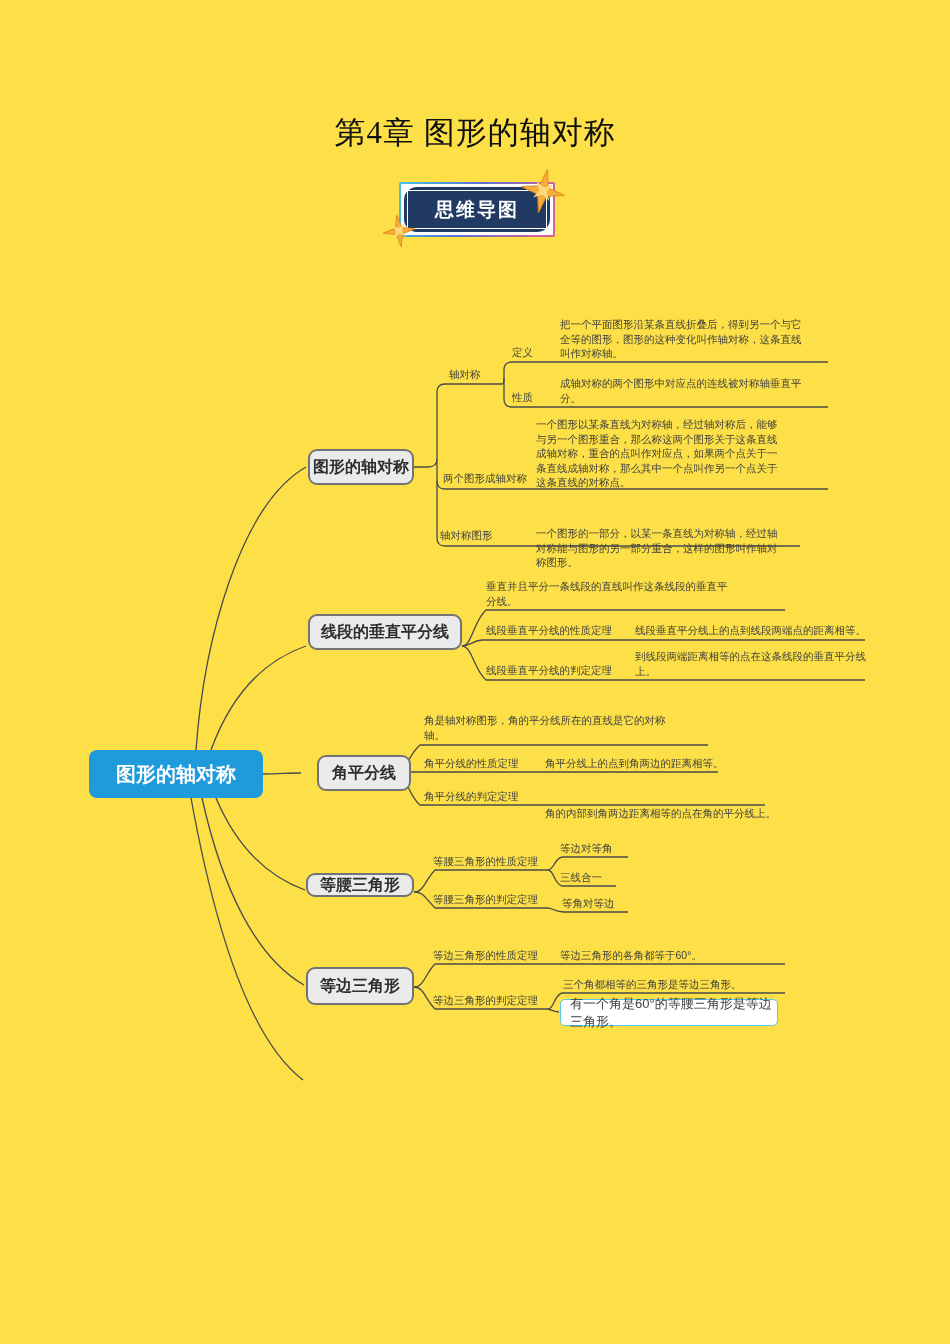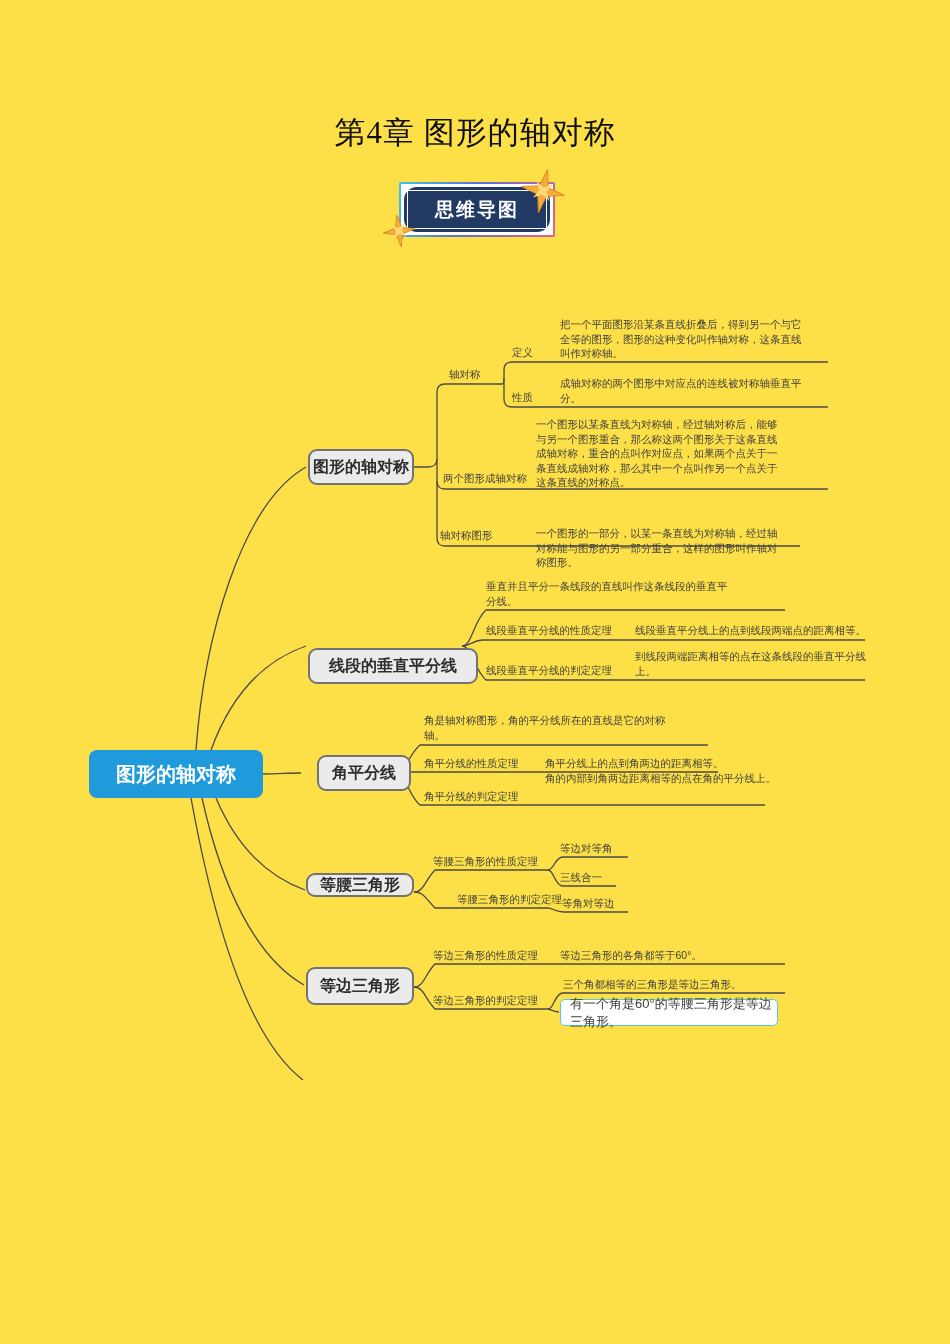--- a/index.html
+++ b/index.html
@@ -94,21 +94,21 @@
 
     <path d="M414 987 C424 987 425 974 435 964 L785 964"></path>
     <path d="M414 987 C424 987 425 999 435 1009 L548 1009"></path>
     <path d="M548 1009 C554 1009 554 995 562 993 L785 993"></path>
     <path d="M548 1009 C552 1010 555 1012 559 1012"></path>
   </svg>
 
   <div class="center-node">图形的轴对称</div>
 
   <div class="gbox" style="left:308px;top:449px;width:106px;height:36px;">图形的轴对称</div>
-  <div class="gbox" style="left:308px;top:648px;width:170px;height:36px;">线段的垂直平分线</div>
+  <div class="gbox" style="left:308px;top:614px;width:154px;height:36px;">线段的垂直平分线</div>
   <div class="gbox" style="left:317px;top:755px;width:94px;height:36px;">角平分线</div>
   <div class="gbox" style="left:306px;top:873px;width:108px;height:24px;">等腰三角形</div>
   <div class="gbox" style="left:306px;top:967px;width:108px;height:38px;">等边三角形</div>
 
   <div class="leaf" style="left:449px;top:367px;">轴对称</div>
   <div class="leaf" style="left:512px;top:346px;font-family:Liberation Mono, monospace;">定义</div>
   <div class="leaf" style="left:560px;top:317px;">把一个平面图形沿某条直线折叠后，得到另一个与它
 全等的图形，图形的这种变化叫作轴对称，这条直线
 叫作对称轴。</div>
   <div class="leaf" style="left:512px;top:390px;">性质</div>
@@ -131,26 +131,26 @@
   <div class="leaf" style="left:635px;top:623px;">线段垂直平分线上的点到线段两端点的距离相等。</div>
   <div class="leaf" style="left:486px;top:663px;">线段垂直平分线的判定定理</div>
   <div class="leaf" style="left:635px;top:649px;">到线段两端距离相等的点在这条线段的垂直平分线
 上。</div>
 
   <div class="leaf" style="left:424px;top:713px;">角是轴对称图形，角的平分线所在的直线是它的对称
 轴。</div>
   <div class="leaf" style="left:424px;top:756px;">角平分线的性质定理</div>
   <div class="leaf" style="left:545px;top:756px;">角平分线上的点到角两边的距离相等。</div>
   <div class="leaf" style="left:424px;top:789px;">角平分线的判定定理</div>
-  <div class="leaf" style="left:545px;top:771px;">角的内部到角两边距离相等的点在角的平分线上。</div>
+  <div class="leaf" style="left:545px;top:806px;">角的内部到角两边距离相等的点在角的平分线上。</div>
 
   <div class="leaf" style="left:433px;top:854px;">等腰三角形的性质定理</div>
   <div class="leaf" style="left:560px;top:841px;">等边对等角</div>
   <div class="leaf" style="left:560px;top:870px;">三线合一</div>
-  <div class="leaf" style="left:433px;top:892px;margin-left:24px;">等腰三角形的判定定理</div>
+  <div class="leaf" style="left:433px;top:892px;">等腰三角形的判定定理</div>
   <div class="leaf" style="left:562px;top:896px;">等角对等边</div>
 
   <div class="leaf" style="left:433px;top:948px;">等边三角形的性质定理</div>
   <div class="leaf" style="left:560px;top:948px;">等边三角形的各角都等于60°。</div>
   <div class="leaf" style="left:563px;top:977px;">三个角都相等的三角形是等边三角形。</div>
   <div class="leaf" style="left:433px;top:993px;">等边三角形的判定定理</div>
   <div class="hl-box">
     <span>有一个角是60°的等腰三角形是等边三角形。</span>
   </div>
 

